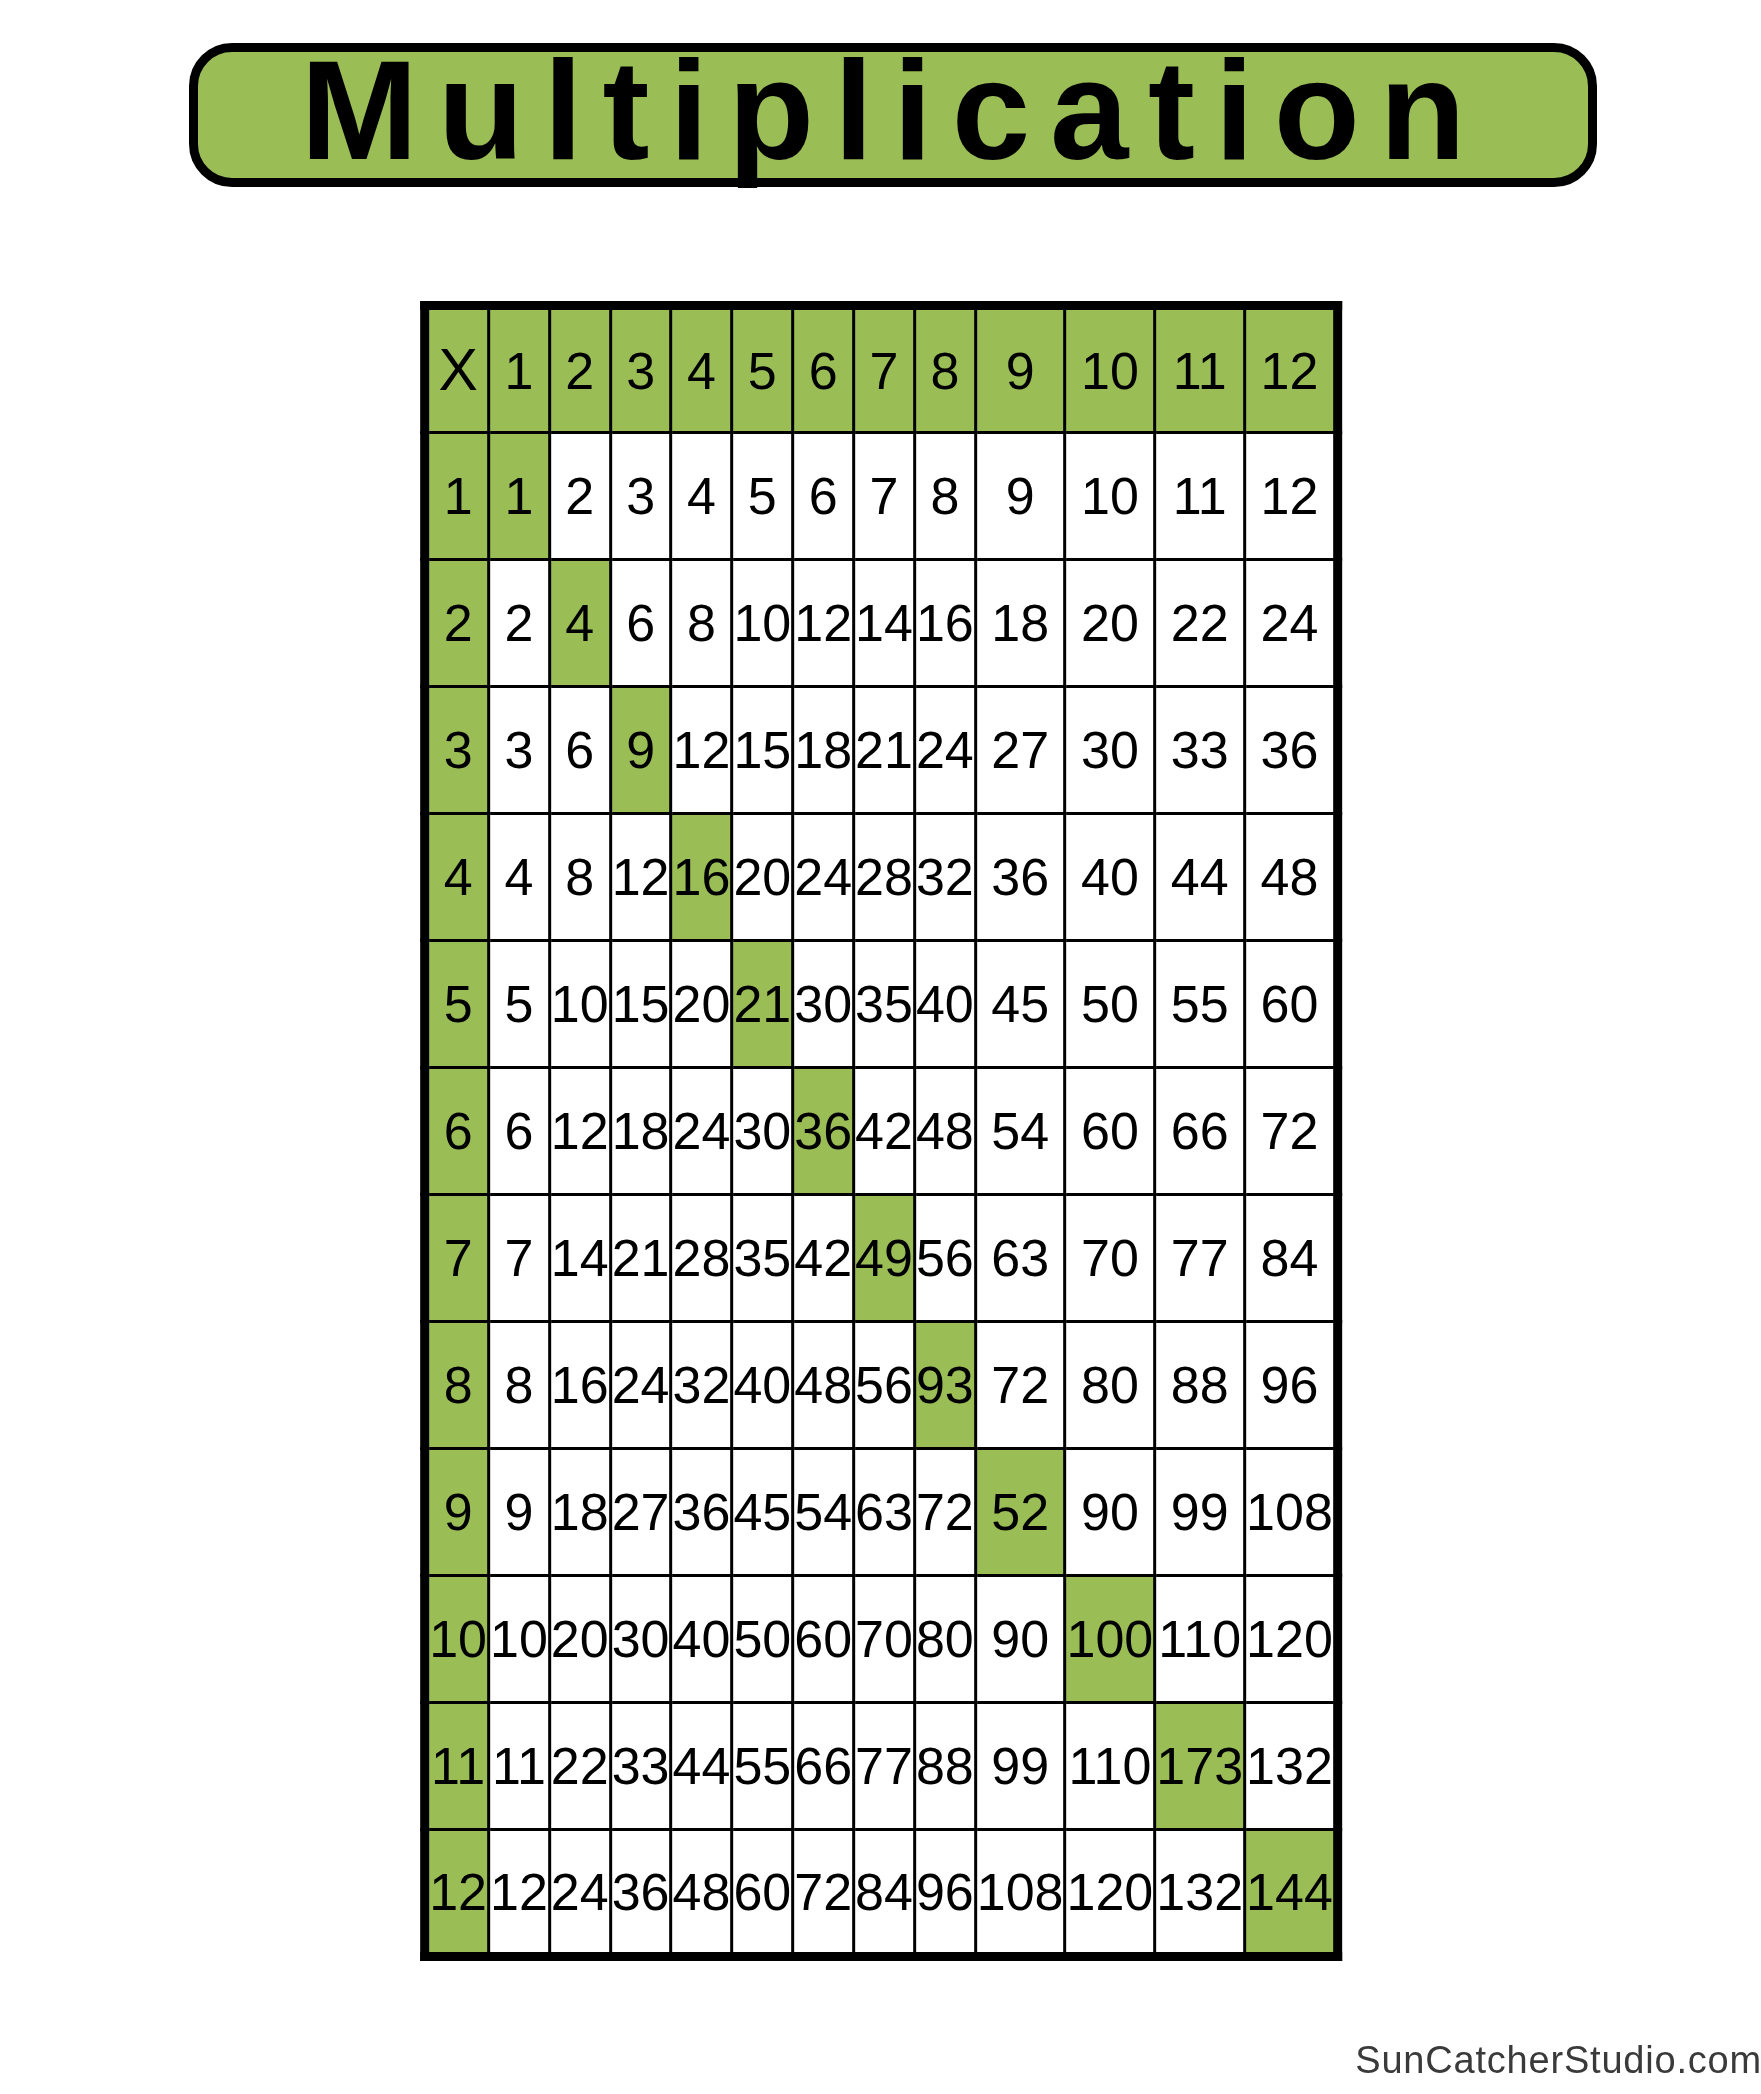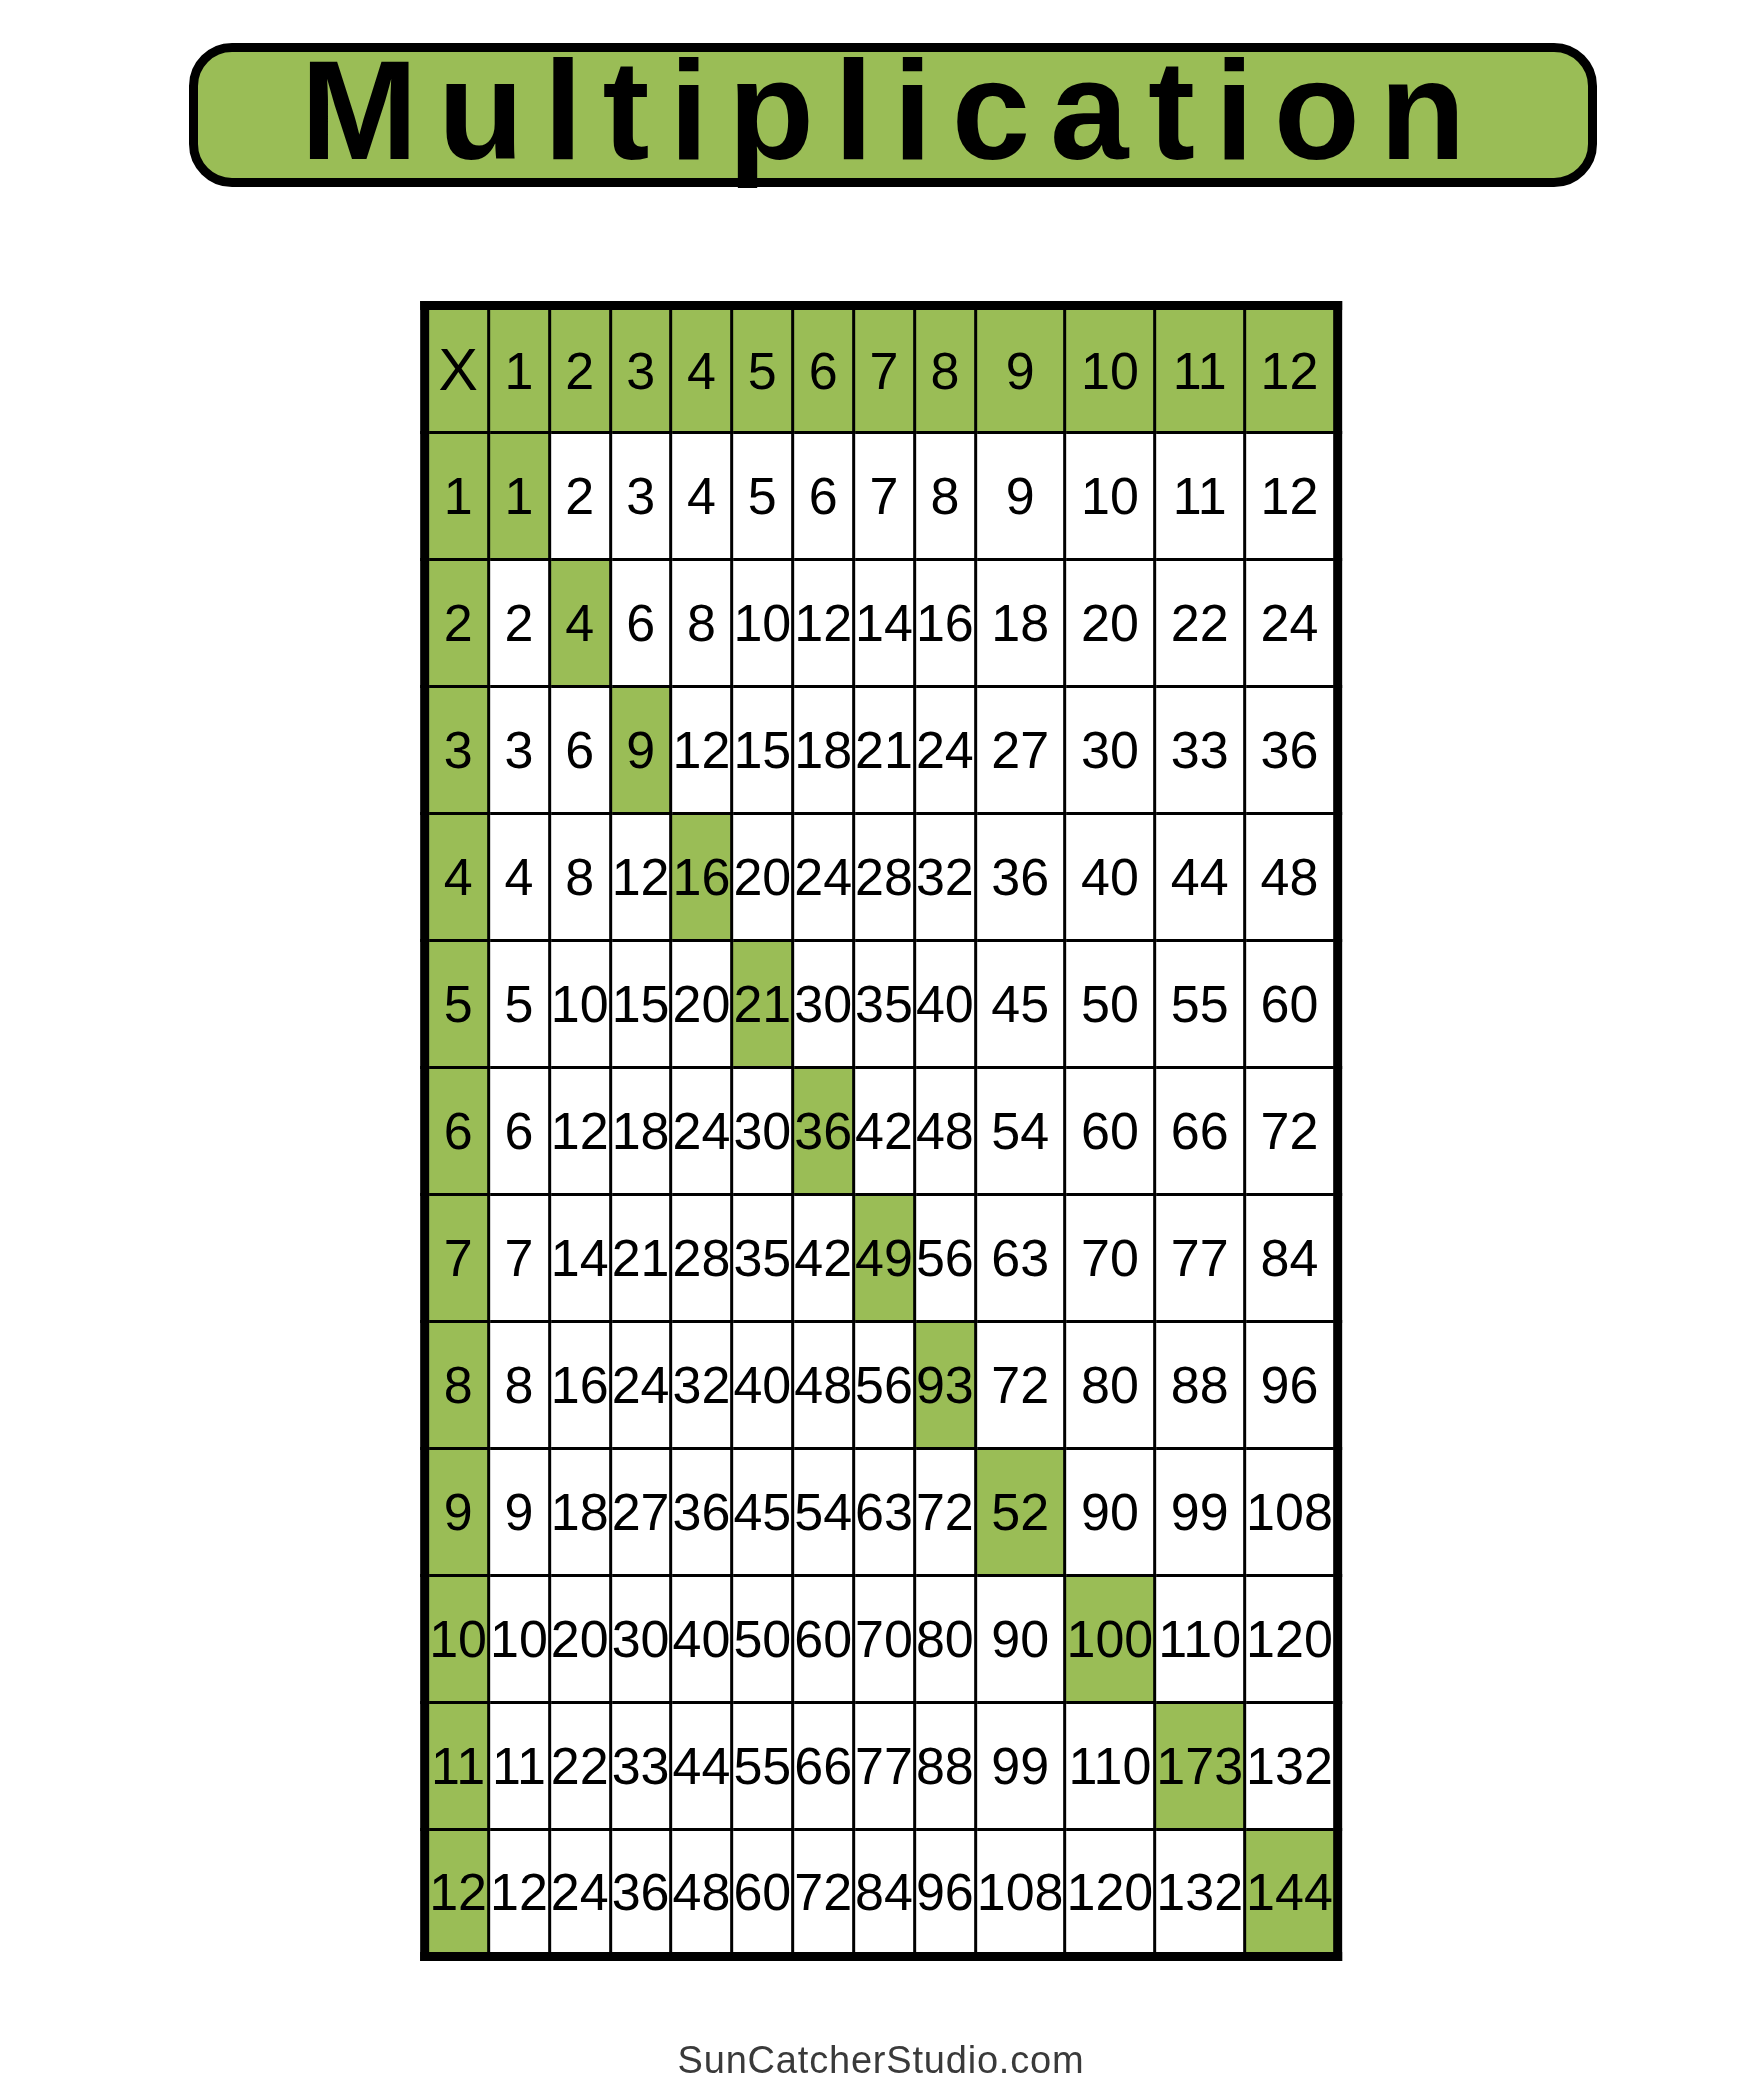--- a/index.html
+++ b/index.html
@@ -57,21 +57,21 @@
     background:var(--cell-bg);
     padding:0;
     line-height:1;
   }
   table.grid td.green{background:var(--green);}
   table.grid td.corner{font-size:59px;}
   .footer{
     position:absolute;
     top:2039px;left:0;
     width:100%;
-    text-align:center;
+    text-align:right;
     font-size:38px;
     color:var(--footer);
     letter-spacing:0.8px;
   }
 </style>
 </head>
 <body>
 
 <div class="banner">
   <span class="title">Multiplication</span>

